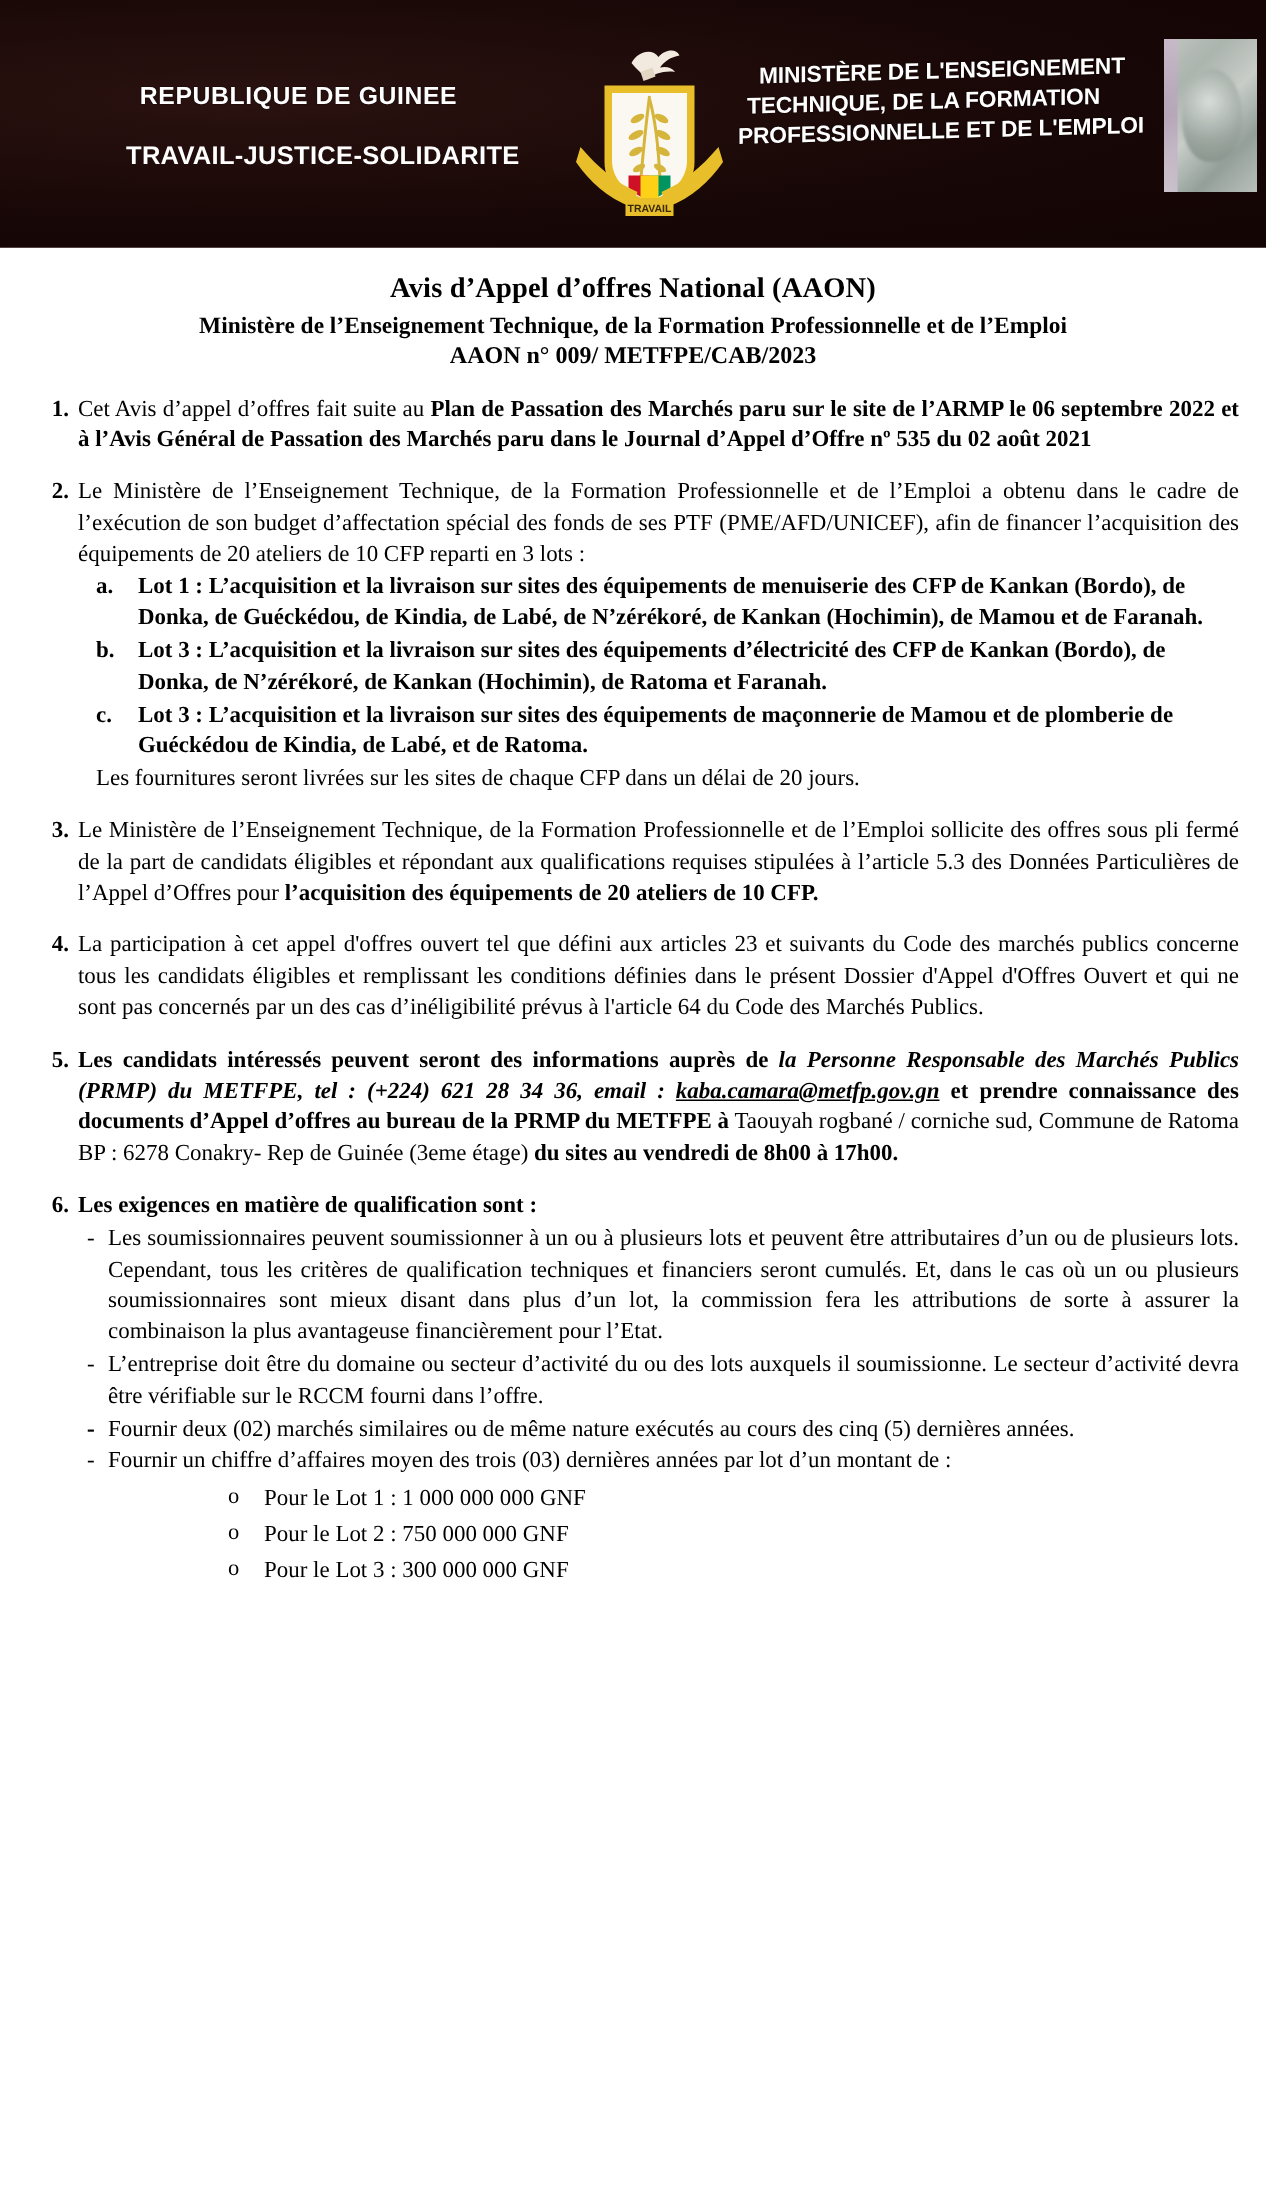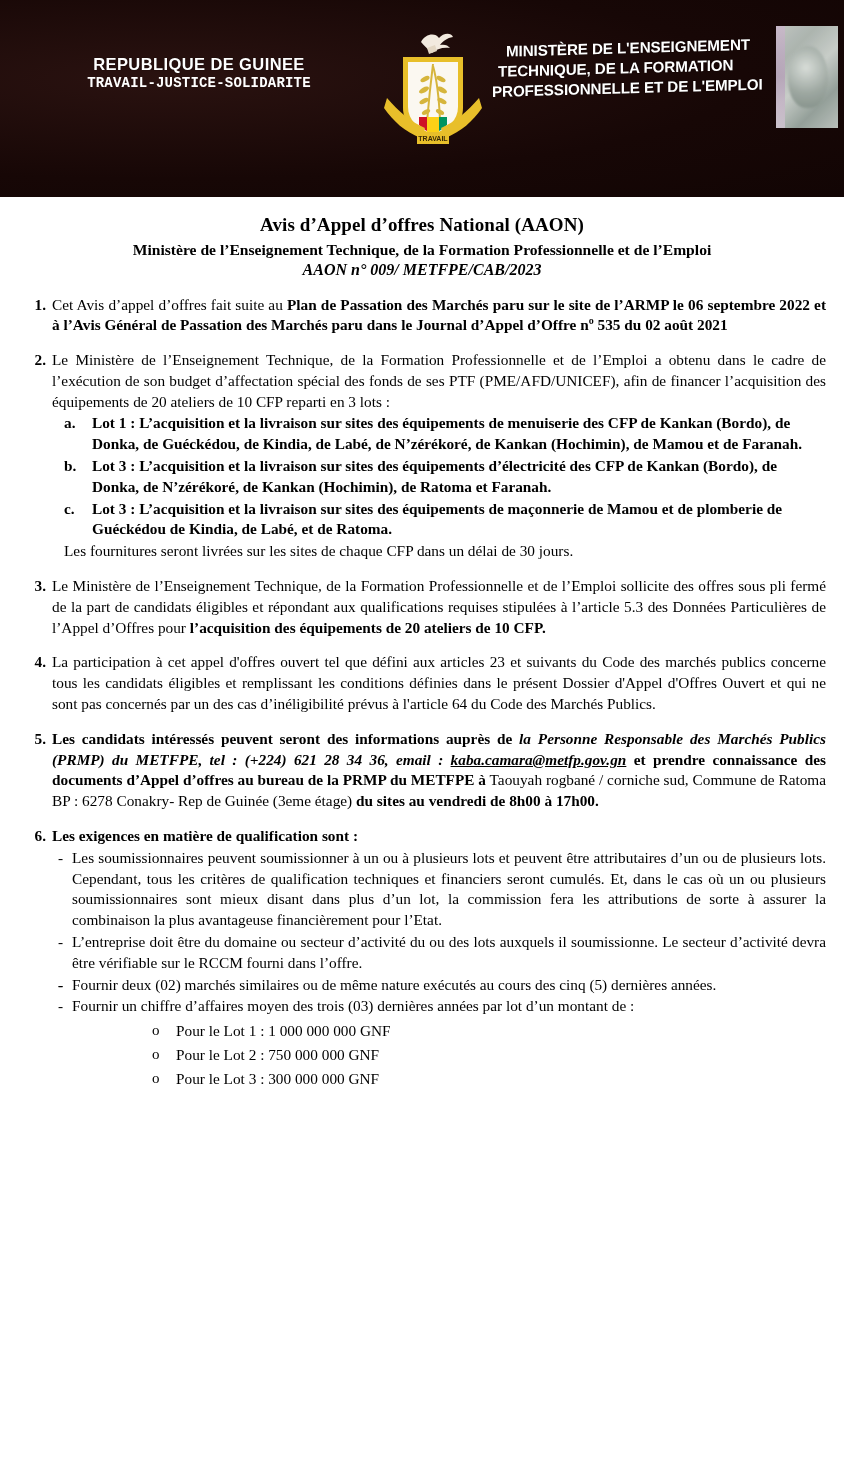--- a/index.html
+++ b/index.html
@@ -14,21 +14,21 @@
     overflow: hidden;
     font-family: "Liberation Serif", "DejaVu Serif", serif;
     color: #000000;
     position: relative;
   }
 
   
   .banner {
     position: relative;
     width: 844px;
-    height: 197px;
+    height: 165px;
     background: #1b0908;
     background-image:
        radial-gradient(ellipse at 20% 40%, #2a1210 0%, #170706 60%, #120504 100%);
     overflow: hidden;
   }
   .banner-inner {
     position: absolute;
     inset: 0;
     display: flex;
     align-items: center;
@@ -44,25 +44,25 @@
   .rep-title {
     font-family: "Liberation Sans", "DejaVu Sans", sans-serif;
     font-weight: bold;
     font-size: 16.5px;
     letter-spacing: 0.4px;
     line-height: 1.05;
     white-space: nowrap;
     text-shadow: 0 0 1px #000;
   }
   .rep-sub {
-    font-family: Liberation Mono, monospace;
-    font-weight: bold;
-    font-size: 14px;
+    font-family: Liberation Sans, sans-serif;
+    font-weight: bold;
+    font-size: 17px;
     letter-spacing: 0.2px;
-    margin-top: 2px;
+    margin-top: 21px;
     white-space: nowrap;
   }
 
   
   .emblem {
     position: absolute;
     left: 381px;
     top: 24px;
     width: 104px;
     height: 122px;
@@ -126,21 +126,20 @@
     letter-spacing: 0.1px;
   }
   .title-sub {
     font-size: 15.6px;
     line-height: 1.28;
     margin-top: 3px;
   }
   .title-code {
     font-size: 16px;
     line-height: 1.3;
-    font-style: italic;
   }
 
   ol.main-list {
     list-style: none;
     margin: 0;
     padding: 0;
     font-size: 15.3px;
     line-height: 1.36;
   }
   ol.main-list > li {
@@ -307,21 +306,21 @@
           <span>Lot 1 : L’acquisition et la livraison sur sites des équipements de menuiserie des CFP de Kankan (Bordo), de Donka, de Guéckédou, de Kindia, de Labé, de N’zérékoré, de Kankan (Hochimin), de Mamou et de Faranah.</span>
         </div>
         <div class="lot">
           <span class="lnum">b.</span>
           <span>Lot 3 : L’acquisition et la livraison sur sites des équipements d’électricité des CFP de Kankan (Bordo), de Donka, de N’zérékoré, de Kankan (Hochimin), de Ratoma et Faranah.</span>
         </div>
         <div class="lot">
           <span class="lnum">c.</span>
           <span>Lot 3 : L’acquisition et la livraison sur sites des équipements de maçonnerie de Mamou et de plomberie de Guéckédou de Kindia, de Labé, et de Ratoma.</span>
         </div>
-        <div class="lot-note">Les fournitures seront livrées sur les sites de chaque CFP dans un délai de 30 jours.</div>
+        <div class="lot-note">Les fournitures seront livrées sur les sites de chaque CFP dans un délai de 20 jours.</div>
       </div>
     </li>
 
     <li>
       <span class="num">3.</span>
       <span>Le Ministère de l’Enseignement Technique, de la Formation Professionnelle et de l’Emploi sollicite des offres sous pli fermé de la part de candidats éligibles et répondant aux qualifications requises stipulées à l’article 5.3 des Données Particulières de l’Appel d’Offres pour </span><span class="b">l’acquisition des équipements de 20 ateliers de 10 CFP.</span>
     </li>
 
     <li>
       <span class="num">4.</span>

